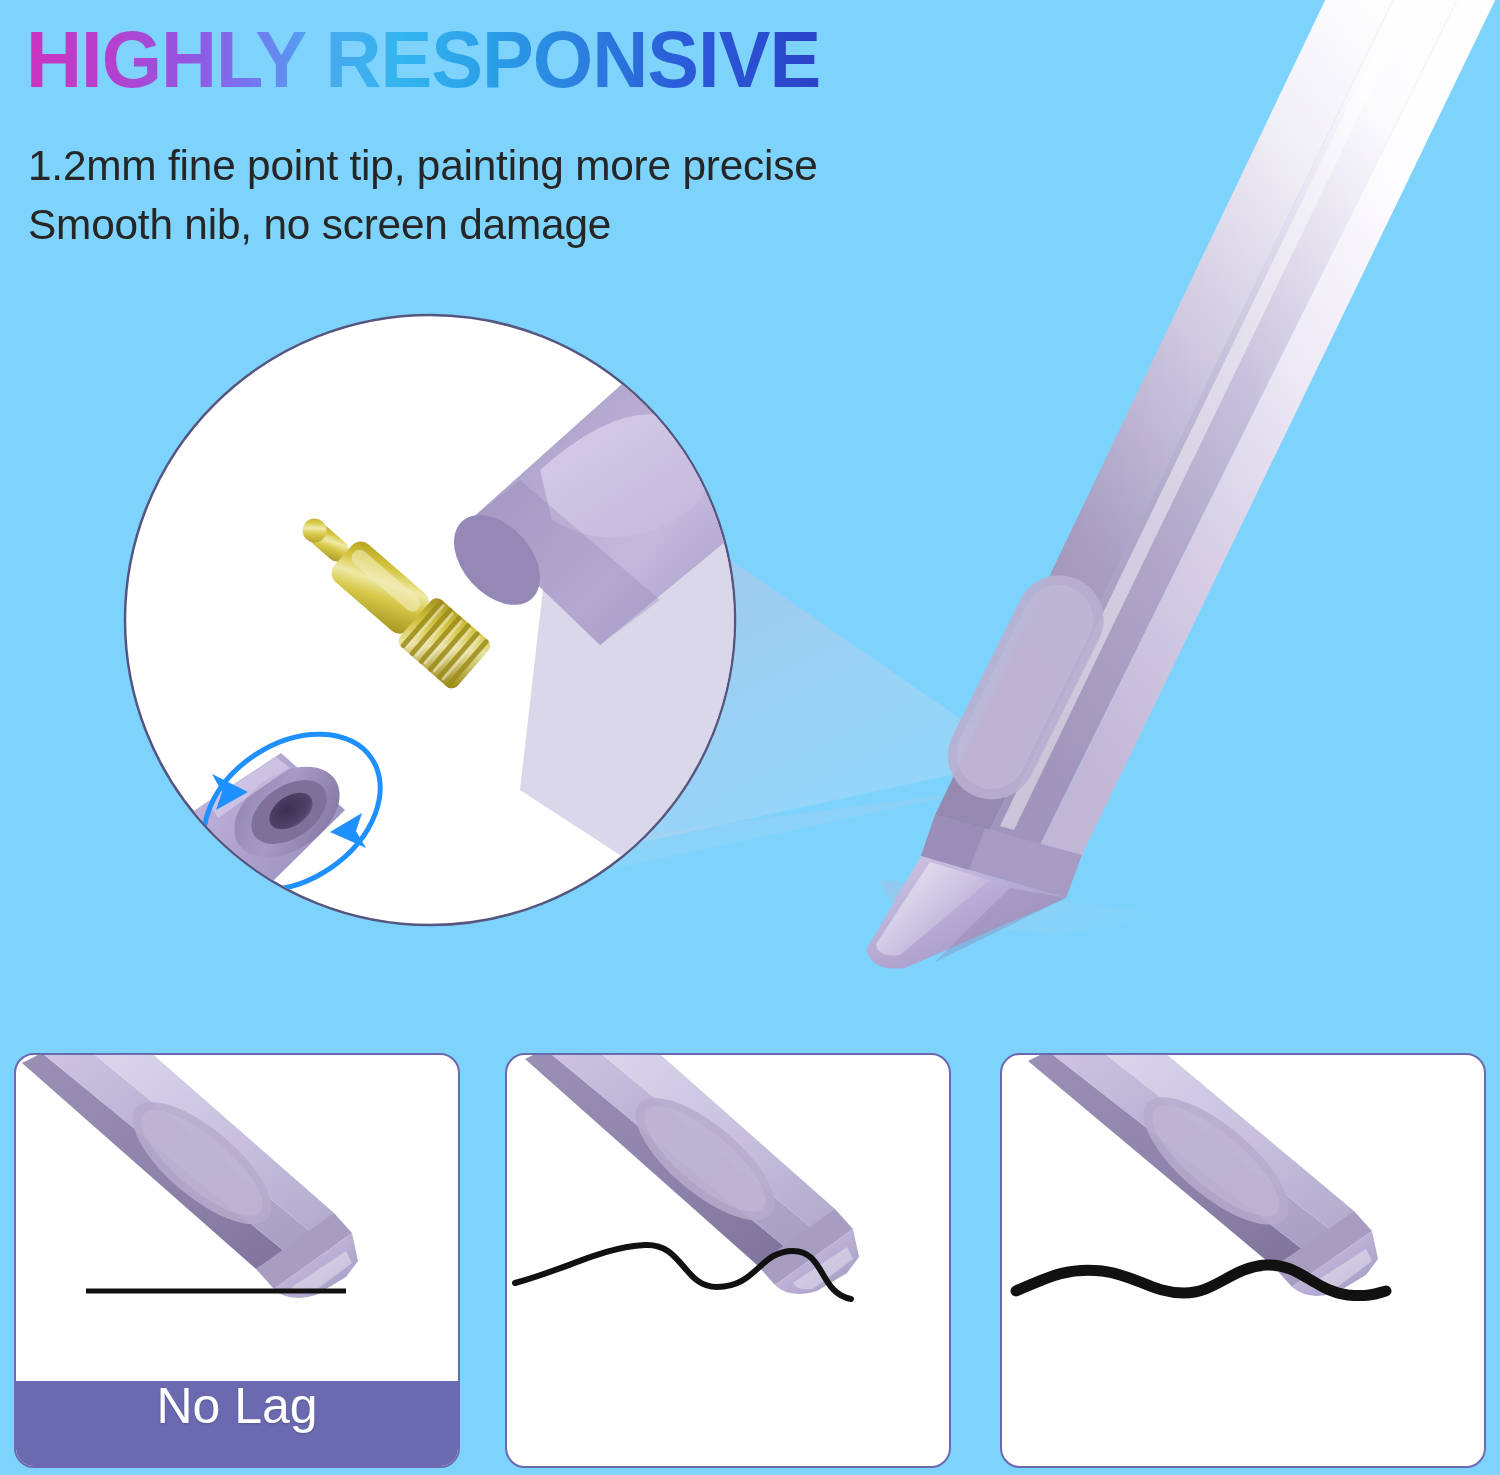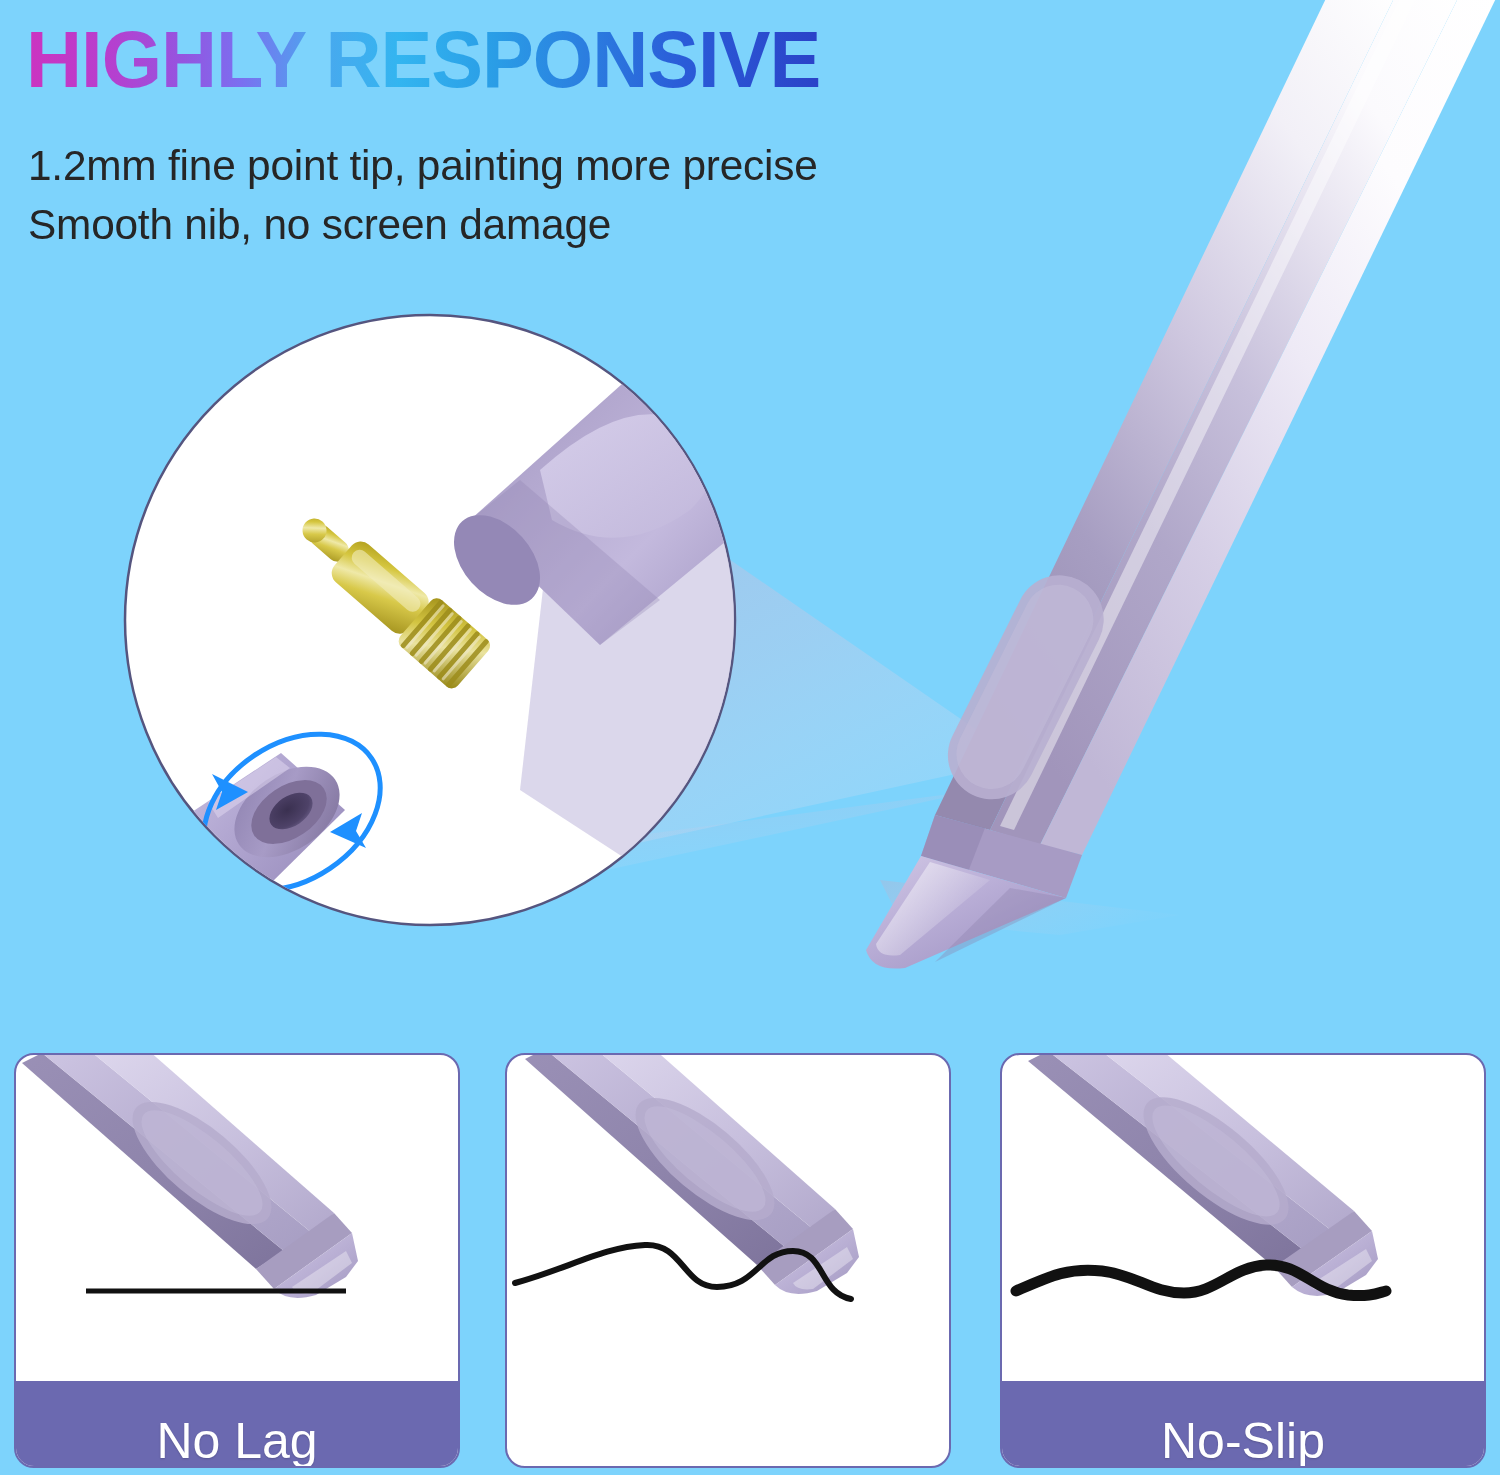--- a/index.html
+++ b/index.html
@@ -98,21 +98,21 @@
     overflow: hidden;
   }
   .panel-art svg { display: block; }
 
   .panel-footer {
     position: absolute;
     left: 0; right: 0; bottom: 0;
     height: 85px;
     background: #6b69b0;
     display: flex;
-    align-items: flex-end;
+    align-items: flex-start;
     justify-content: center;
   }
   .panel-label {
     color: #ffffff;
     font-size: 50px;
     font-weight: 400;
     letter-spacing: 0px;
     line-height: 1;
     white-space: nowrap;
     text-shadow: 0 1px 2px rgba(0,0,0,0.18);
@@ -426,19 +426,16 @@
           <ellipse cx="214" cy="106" rx="80" ry="27" transform="rotate(40 214 106)" fill="#c4bcda" opacity="0.5"></ellipse>
           <path d="M 272 212 L 352 156 L 370 176 L 290 232 Z" fill="#a79dc0"></path>
           <path d="M 290 232 L 370 176 L 376 204 L 364 220 L 334 238 Q 306 246 290 232 Z" fill="url(#pn3)"></path>
           <path d="M 308 230 L 364 194 L 370 206 L 330 236 Q 312 238 308 230 Z" fill="#ffffff" opacity="0.35"></path>
 
           <path d="M 14 236 C 46 222 66 212 100 216 C 134 220 150 238 182 238
                    C 214 238 230 212 264 210 C 298 208 312 236 346 240
                    C 368 242 376 238 384 236" fill="none" stroke="#111111" stroke-width="11" stroke-linecap="round"></path>
         </svg>
       </div>
-      <div class="panel-footer">
-        <span class="panel-label">No-Slip</span>
-      </div>
     </div>
 
   </div>
 </div>
 
 </body></html>

